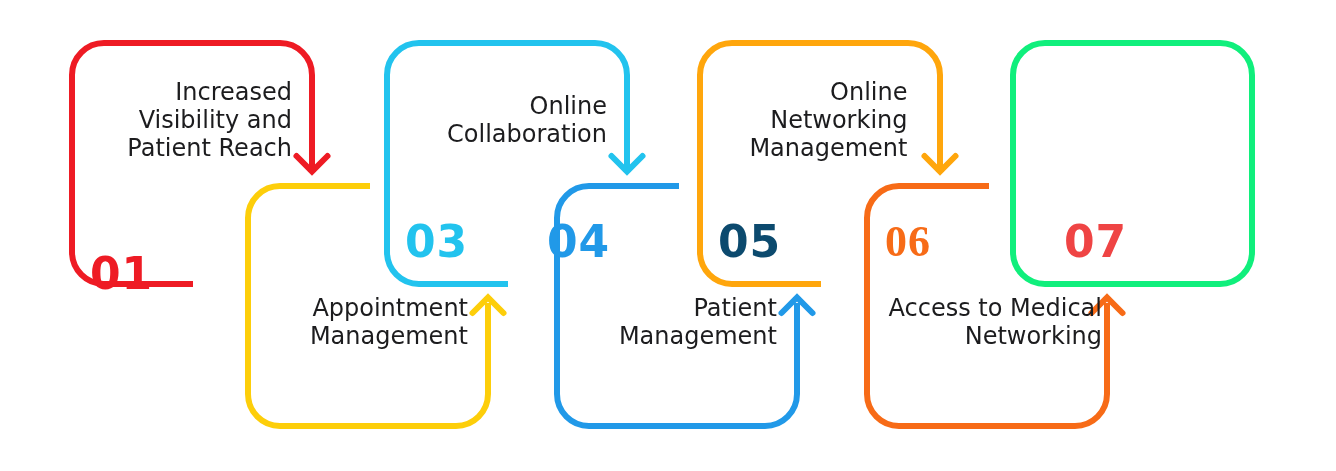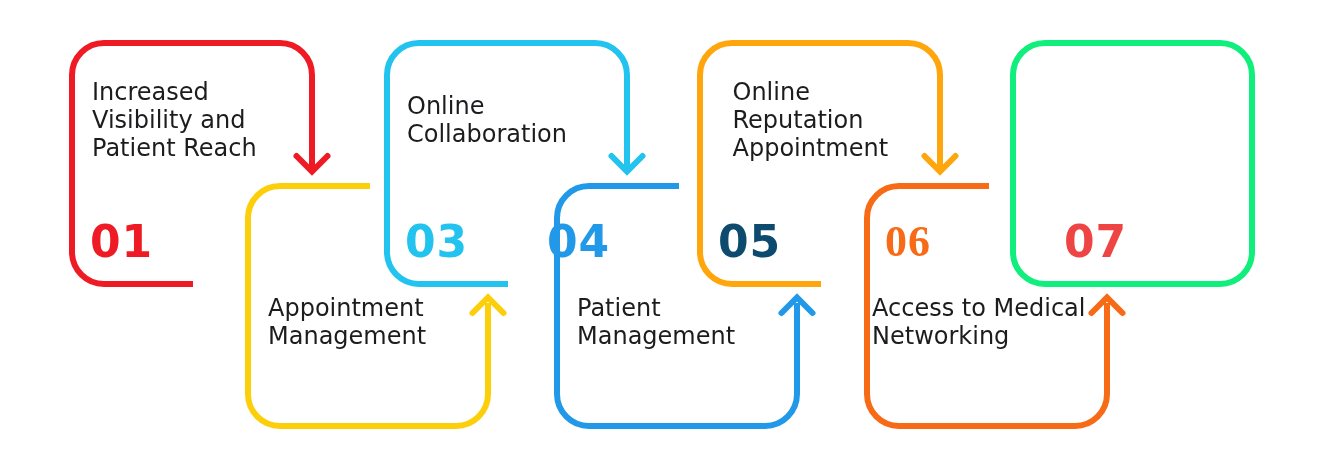--- a/index.html
+++ b/index.html
@@ -14,21 +14,21 @@
   .flow-svg { position: absolute; left: 0; top: 0; }
   .flow-svg path { fill: none; stroke-width: 6; }
   .flow-svg path.outline { stroke-linecap: butt; }
   .flow-svg path.arrowhead { stroke-linecap: round; stroke-linejoin: miter; }
   .step-label-wrap {
     position: absolute;
     width: 240px;
     display: flex;
     align-items: center;
     justify-content: center;
-    text-align: left;
+    text-align: right;
   }
   .step-label-wrap.top { top: 72px; height: 96px; }
   .step-label-wrap.bottom { top: 284px; height: 76px; }
   .step-label {
     font-size: 24px;
     line-height: 28px;
     font-weight: 500;
     color: #1c1c1e;
   }
   .step-number {
@@ -76,26 +76,26 @@
   <div class="step-label-wrap bottom" style="left:248px">
     <div class="step-label" style="width: 200px; color: rgb(28, 28, 30);">Appointment Management</div>
   </div>
   <div class="step-label-wrap top" style="left:387px">
     <div class="step-label" style="width: 200px; color: rgb(28, 28, 30);">Online Collaboration</div>
   </div>
   <div class="step-label-wrap bottom" style="left:557px">
     <div class="step-label" style="width: 200px; color: rgb(28, 28, 30);">Patient Management</div>
   </div>
   <div class="step-label-wrap top" style="left:700px">
-    <div class="step-label" style="width: 175px; color: rgb(28, 28, 30);">Online Reputation Appointment</div>
+    <div class="step-label" style="width: 175px; color: rgb(28, 28, 30);">Online Networking Management</div>
   </div>
   <div class="step-label-wrap bottom" style="left:867px">
     <div class="step-label" style="width: 230px; color: rgb(28, 28, 30);">Access to Medical Networking</div>
   </div>
 
-  <div class="step-number" style="left: 90px; color: rgb(238, 27, 36);">01</div>
+  <div class="step-number" style="left: 90px; color: rgb(238, 27, 36); margin-top: 32px;">01</div>
   <div class="step-number" style="left: 405px; color: rgb(34, 195, 238);">03</div>
   <div class="step-number" style="left: 547px; color: rgb(33, 153, 232);">04</div>
   <div class="step-number" style="left: 718px; color: #0c4a6e;">05</div>
   <div class="step-number" style="left: 885px; color: rgb(247, 107, 23); font-family: Liberation Serif, serif;">06</div>
   <div class="step-number" style="left: 1064px; color: #ef4444;">07</div>
 
 </div>
 
 </body></html>

